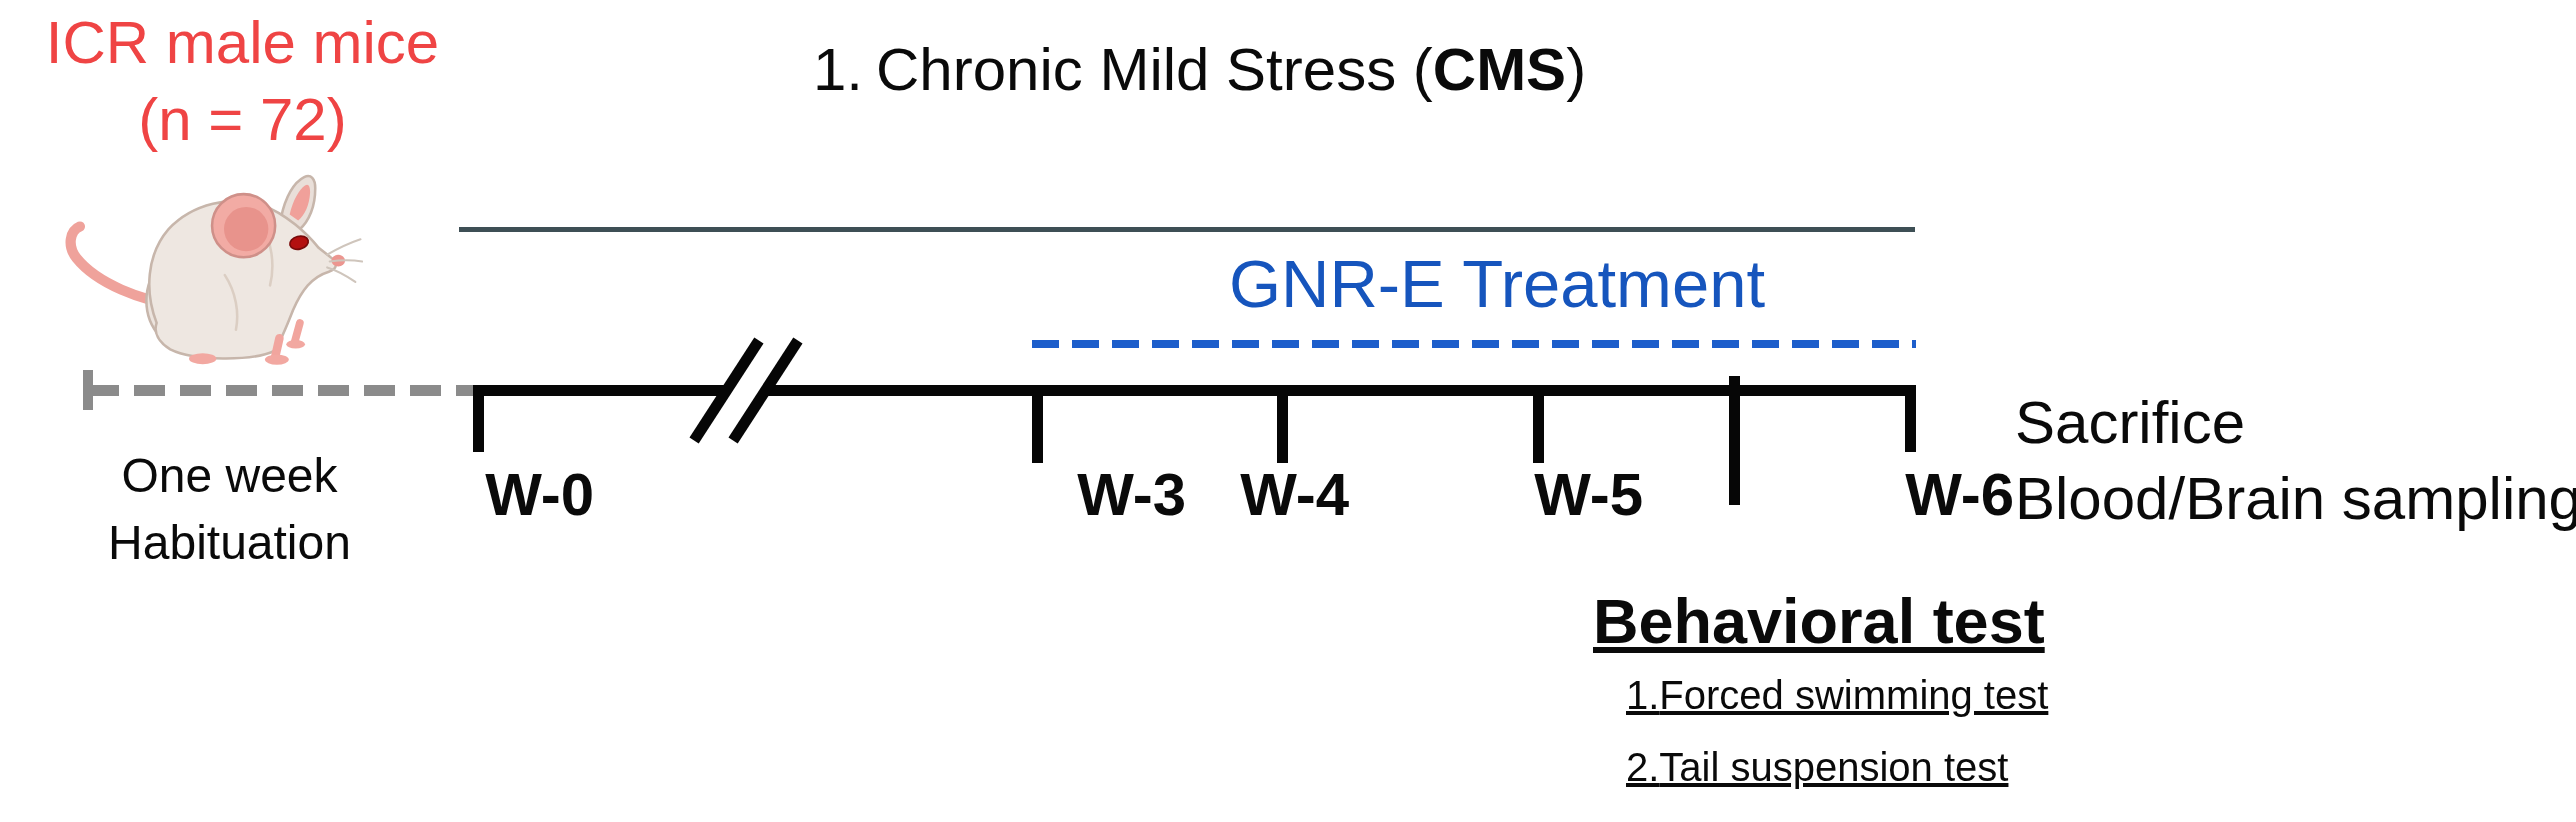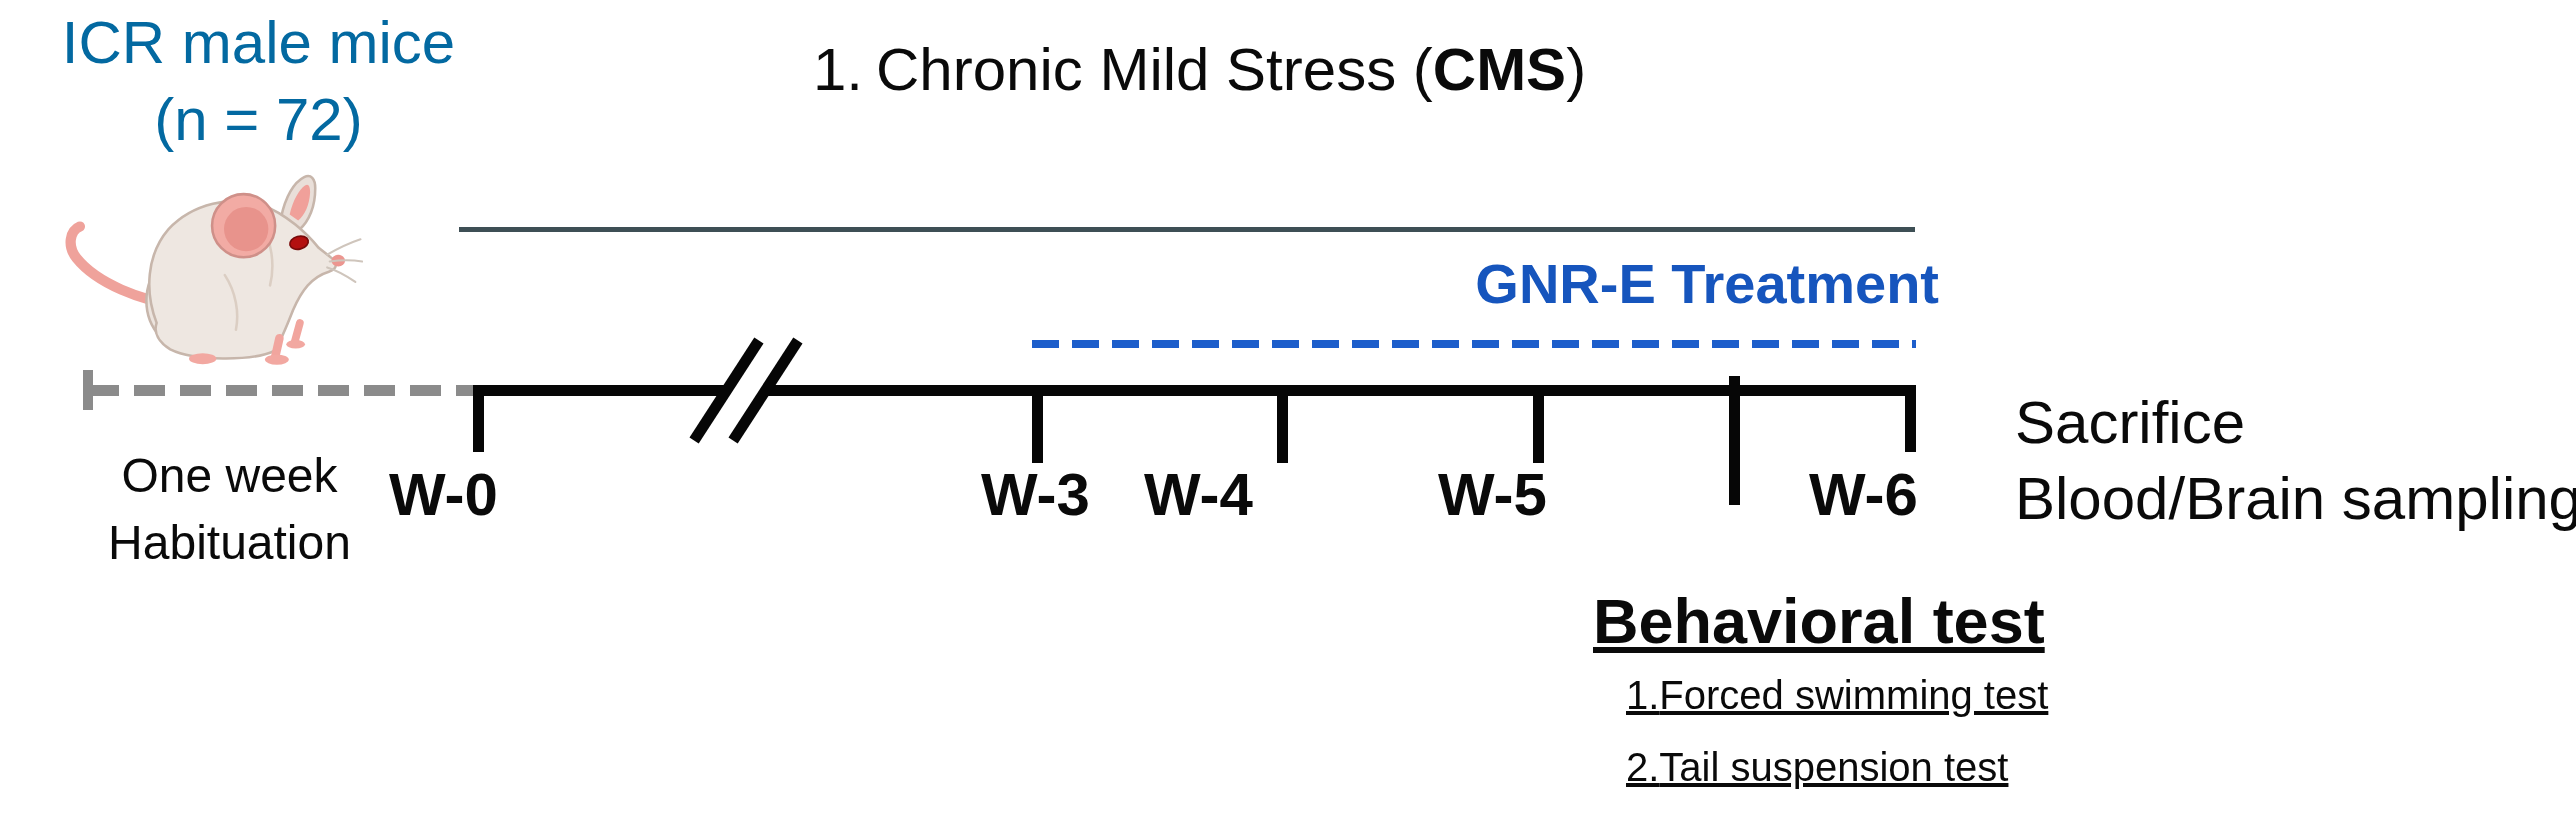--- a/index.html
+++ b/index.html
@@ -5,56 +5,56 @@
   * { margin:0; padding:0; box-sizing:border-box; }
   html,body { background:#ffffff; }
   body { font-family:"Liberation Sans", sans-serif; color:#0a0a0a; }
   .canvas{
     position:relative; width:2576px; height:822px; background:#ffffff;
     overflow:hidden; font-family:"Liberation Sans", sans-serif;
   }
   .abs{ position:absolute; white-space:nowrap; }
 
   
-  .subject{ left:23px; top:4.3px; width:471px; text-align:center;
-            font-size:60px; line-height:77px; color:#0369a1; }
+  .subject{ left:7px; top:4.3px; width:471px; text-align:center;
+            font-size:60px; line-height:77px; color:#ef4444; }
 
   
   .mouse{ left:56px; top:171px; width:307px; height:198px; }
 
   
   .groups{ left:767px; top:27px; font-size:60px; line-height:85px;margin-left:46px; }
   .groups .num{ display:inline-block; min-width:63px; }
   .groups b, .behav b{ font-weight:bold; }
 
   
   .slate-line{ left:459px; top:227px; width:1456px; height:5.1px; background:#3e4f55; }
 
   
-  .gnre{ left:1055px; top:256px; width:884px; text-align:right;
-         font-size:56px; line-height:56px; font-weight:bold; color:#1655bd; }
+  .gnre{ left:1055px; top:256px; width:884px; text-align:center;
+         font-size:67px; line-height:56px; font-weight:normal; color:#1655bd; }
   .blue-dash{ left:1032px; top:340px; width:884px; height:7.7px;
     background:repeating-linear-gradient(90deg,#1d5ecb 0 27px,transparent 27px 40px); }
 
   
   .gray-cap{ left:83px; top:370px; width:10.2px; height:40px; background:#8b8b8b; }
   .gray-dash{ left:88px; top:385px; width:385px; height:11px;
     background:repeating-linear-gradient(90deg,#8b8b8b 0 31px,transparent 31px 46px); }
 
   
   .tl{ top:385px; height:11px; background:#060606; }
   .tl-a{ left:473px; width:251px; }
   .tl-b{ left:768px; width:1148px; }
   .slash{ width:11px; height:119px; background:#060606; top:331px;
           transform:rotate(33deg); }
   .s1{ left:721px; } .s2{ left:760px; }
 
   .tick{ width:11px; background:#060606; top:385px; }
 
-  .wlab{ top:464px; width:205px; text-align:left;
+  .wlab{ top:464px; width:205px; text-align:right;
          font-size:60px; line-height:61px; font-weight:bold; }
 
   
   .habit{ left:40px; top:442px; width:379px; text-align:center;
           font-size:48px; line-height:67px; }
 
   
   .endpoint{ left:2015px; top:385px; font-size:60px; line-height:76px; }
 
   

